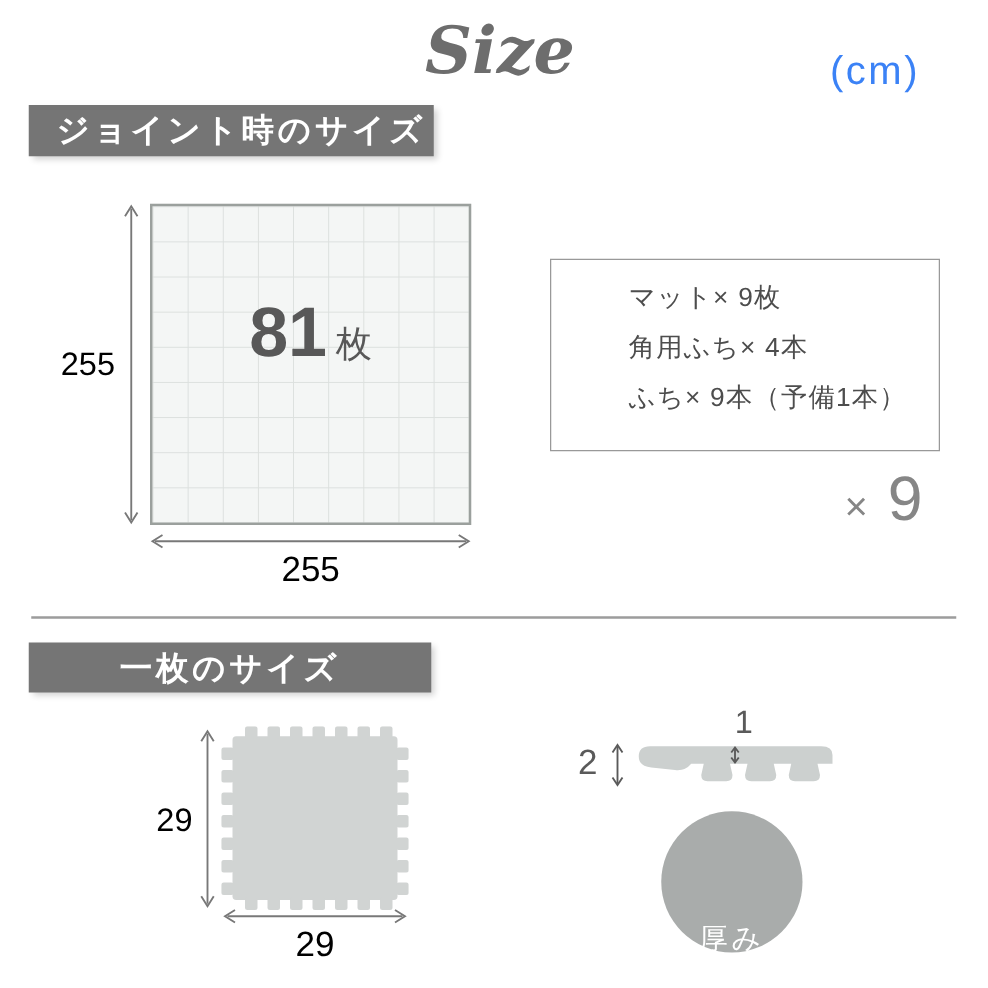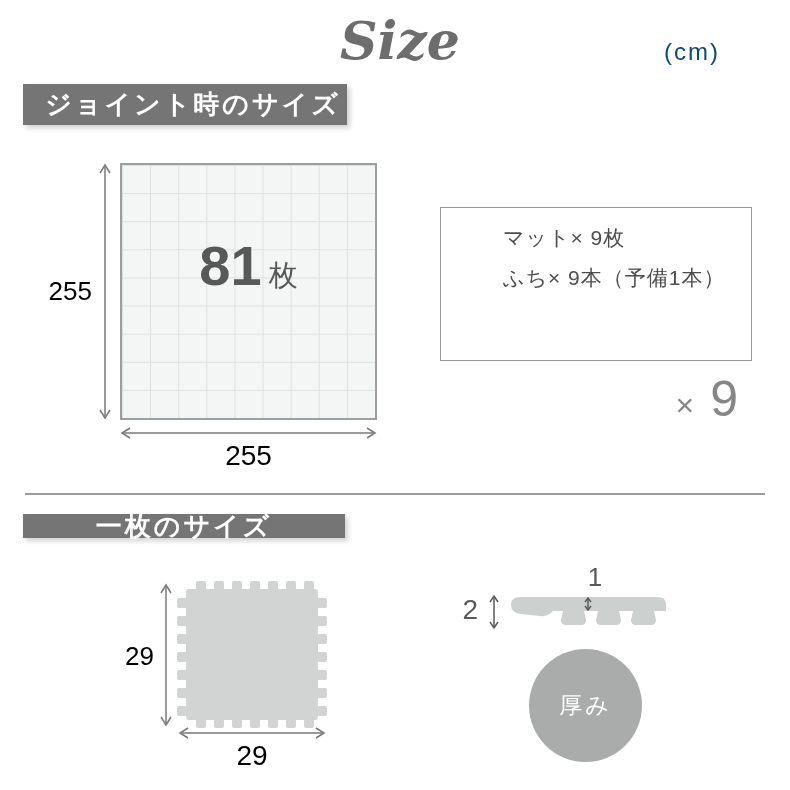--- a/index.html
+++ b/index.html
@@ -10,30 +10,30 @@
     overflow:hidden; margin:0 auto;
   }
   .abs { position:absolute; }
 
   
   .title {
     left:330px; top:10px; width:140px; text-align:center;
     font-family:"DejaVu Serif","Liberation Serif",serif;
     font-style:italic; font-weight:bold; font-size:52px; color:#6d6d6d;
   }
-  .unit { left:664px; top:38px; font-size:24px; color:#0c4a6e; letter-spacing:2px; }
+  .unit { left:664px; top:38px; font-size:32px; color:#3b82f6; letter-spacing:2px; }
 
   
   .banner {
     background:#757575; color:#ffffff; display:flex; align-items:center; justify-content:center;
     font-size:26px; font-weight:bold; letter-spacing:3px;
     box-shadow:3px 3px 5px rgba(0,0,0,0.18);
   }
   .banner1 { left:23px; top:84px;  width:324px; height:41px;padding-left:16px; }
-  .banner2 { left:23px; top:514px; width:322px; height:24px; }
+  .banner2 { left:23px; top:514px; width:322px; height:40px; }
 
   
   .grid {
     left:120px; top:163px; width:257px; height:257px;
     border:2px solid #9ba09d; background-color:#f4f6f5;
     background-image:
       linear-gradient(#dce0de 1px, transparent 1px),
       linear-gradient(90deg, #dce0de 1px, transparent 1px);
     background-size:calc(100%/9) calc(100%/9);
   }
@@ -65,22 +65,22 @@
 
   
   .v29 { left:108px; top:641px; width:46px; text-align:right; font-size:26px; }
   .h29 { left:178px; top:740px; width:148px; text-align:center; font-size:28px; }
 
   .label1 { left:580px; top:562px; width:30px; text-align:center; font-size:26px; color:#5a5a5a; }
   .label2 { left:446px; top:594px; width:32px; text-align:right; font-size:28px; color:#5a5a5a; }
 
   .thickness-badge {
     left:529px; top:649px; width:113px; height:113px; border-radius:50%;
-    background:#a9acab; color:#ffffff; display:flex; 
-    align-items:center; justify-content:center; line-height:1.05;
+    background:#a9acab; color:#ffffff; display:flex; flex-direction:column;
+    align-items:center; justify-content:flex-end; line-height:1.05;
   }
   .thickness-label { font-size:23px; letter-spacing:3px; }
   .thickness-value { font-size:36px; font-weight:bold; margin-top:2px; }
 
   .arrow-stroke { stroke:#787878; stroke-width:1.5; fill:none; }
   .arrow-dark   { stroke:#5a5a5a; stroke-width:1.5; fill:none; }
   .mat-fill     { fill:#d1d4d3; }
   .profile-fill { fill:#ccd0cf; }
 </style>
 </head>
@@ -112,20 +112,21 @@
   <svg class="abs" style="left:120px; top:426px;" width="257" height="14">
     <line class="arrow-stroke" x1="4" y1="7" x2="253" y2="7"></line>
     <path class="arrow-stroke" d="M10,2 L2,7 L10,12"></path>
     <path class="arrow-stroke" d="M247,2 L255,7 L247,12"></path>
   </svg>
   <div class="abs dim-text h255">255</div>
 
   <div class="abs info-box">
     <ul>
       <li>マット× 9枚</li>
+      <li>角用ふち× 4本</li>
       <li>ふち× 9本（予備1本）</li>
     </ul>
   </div>
 
   <div class="abs set-badge">
     <span class="set-times">×</span>
     <span class="set-count">9</span>
   </div>
 
   <div class="abs divider"></div>

